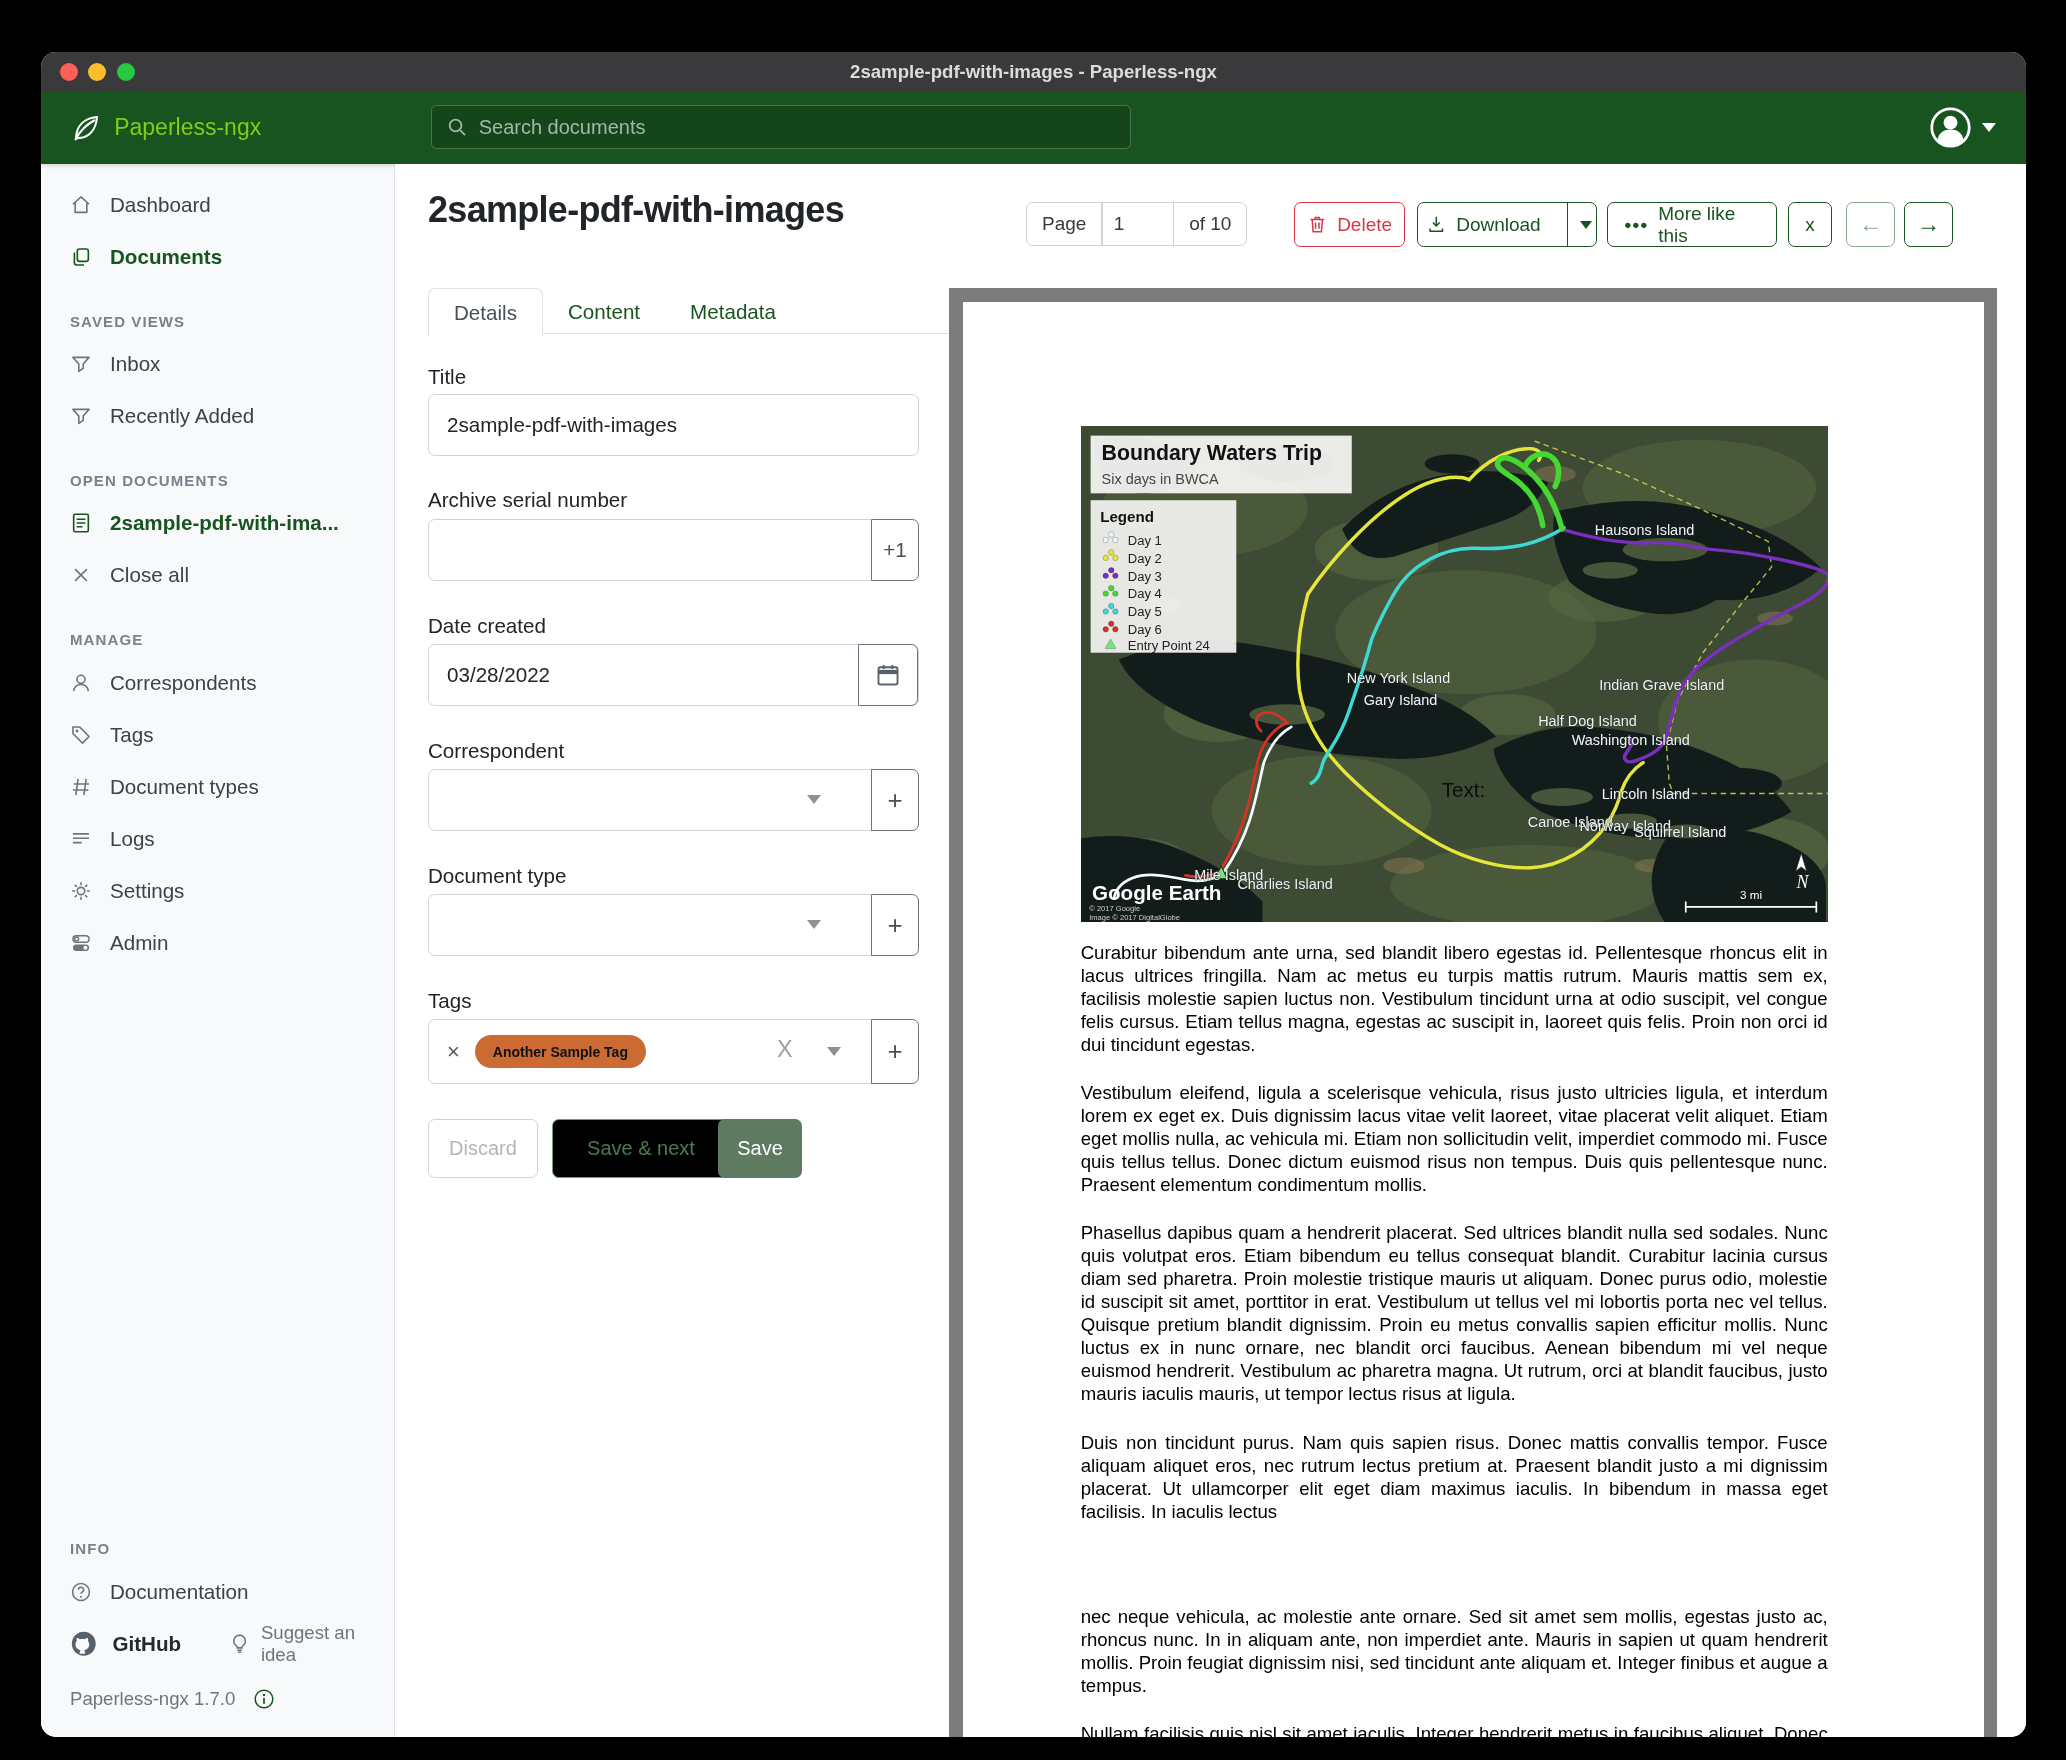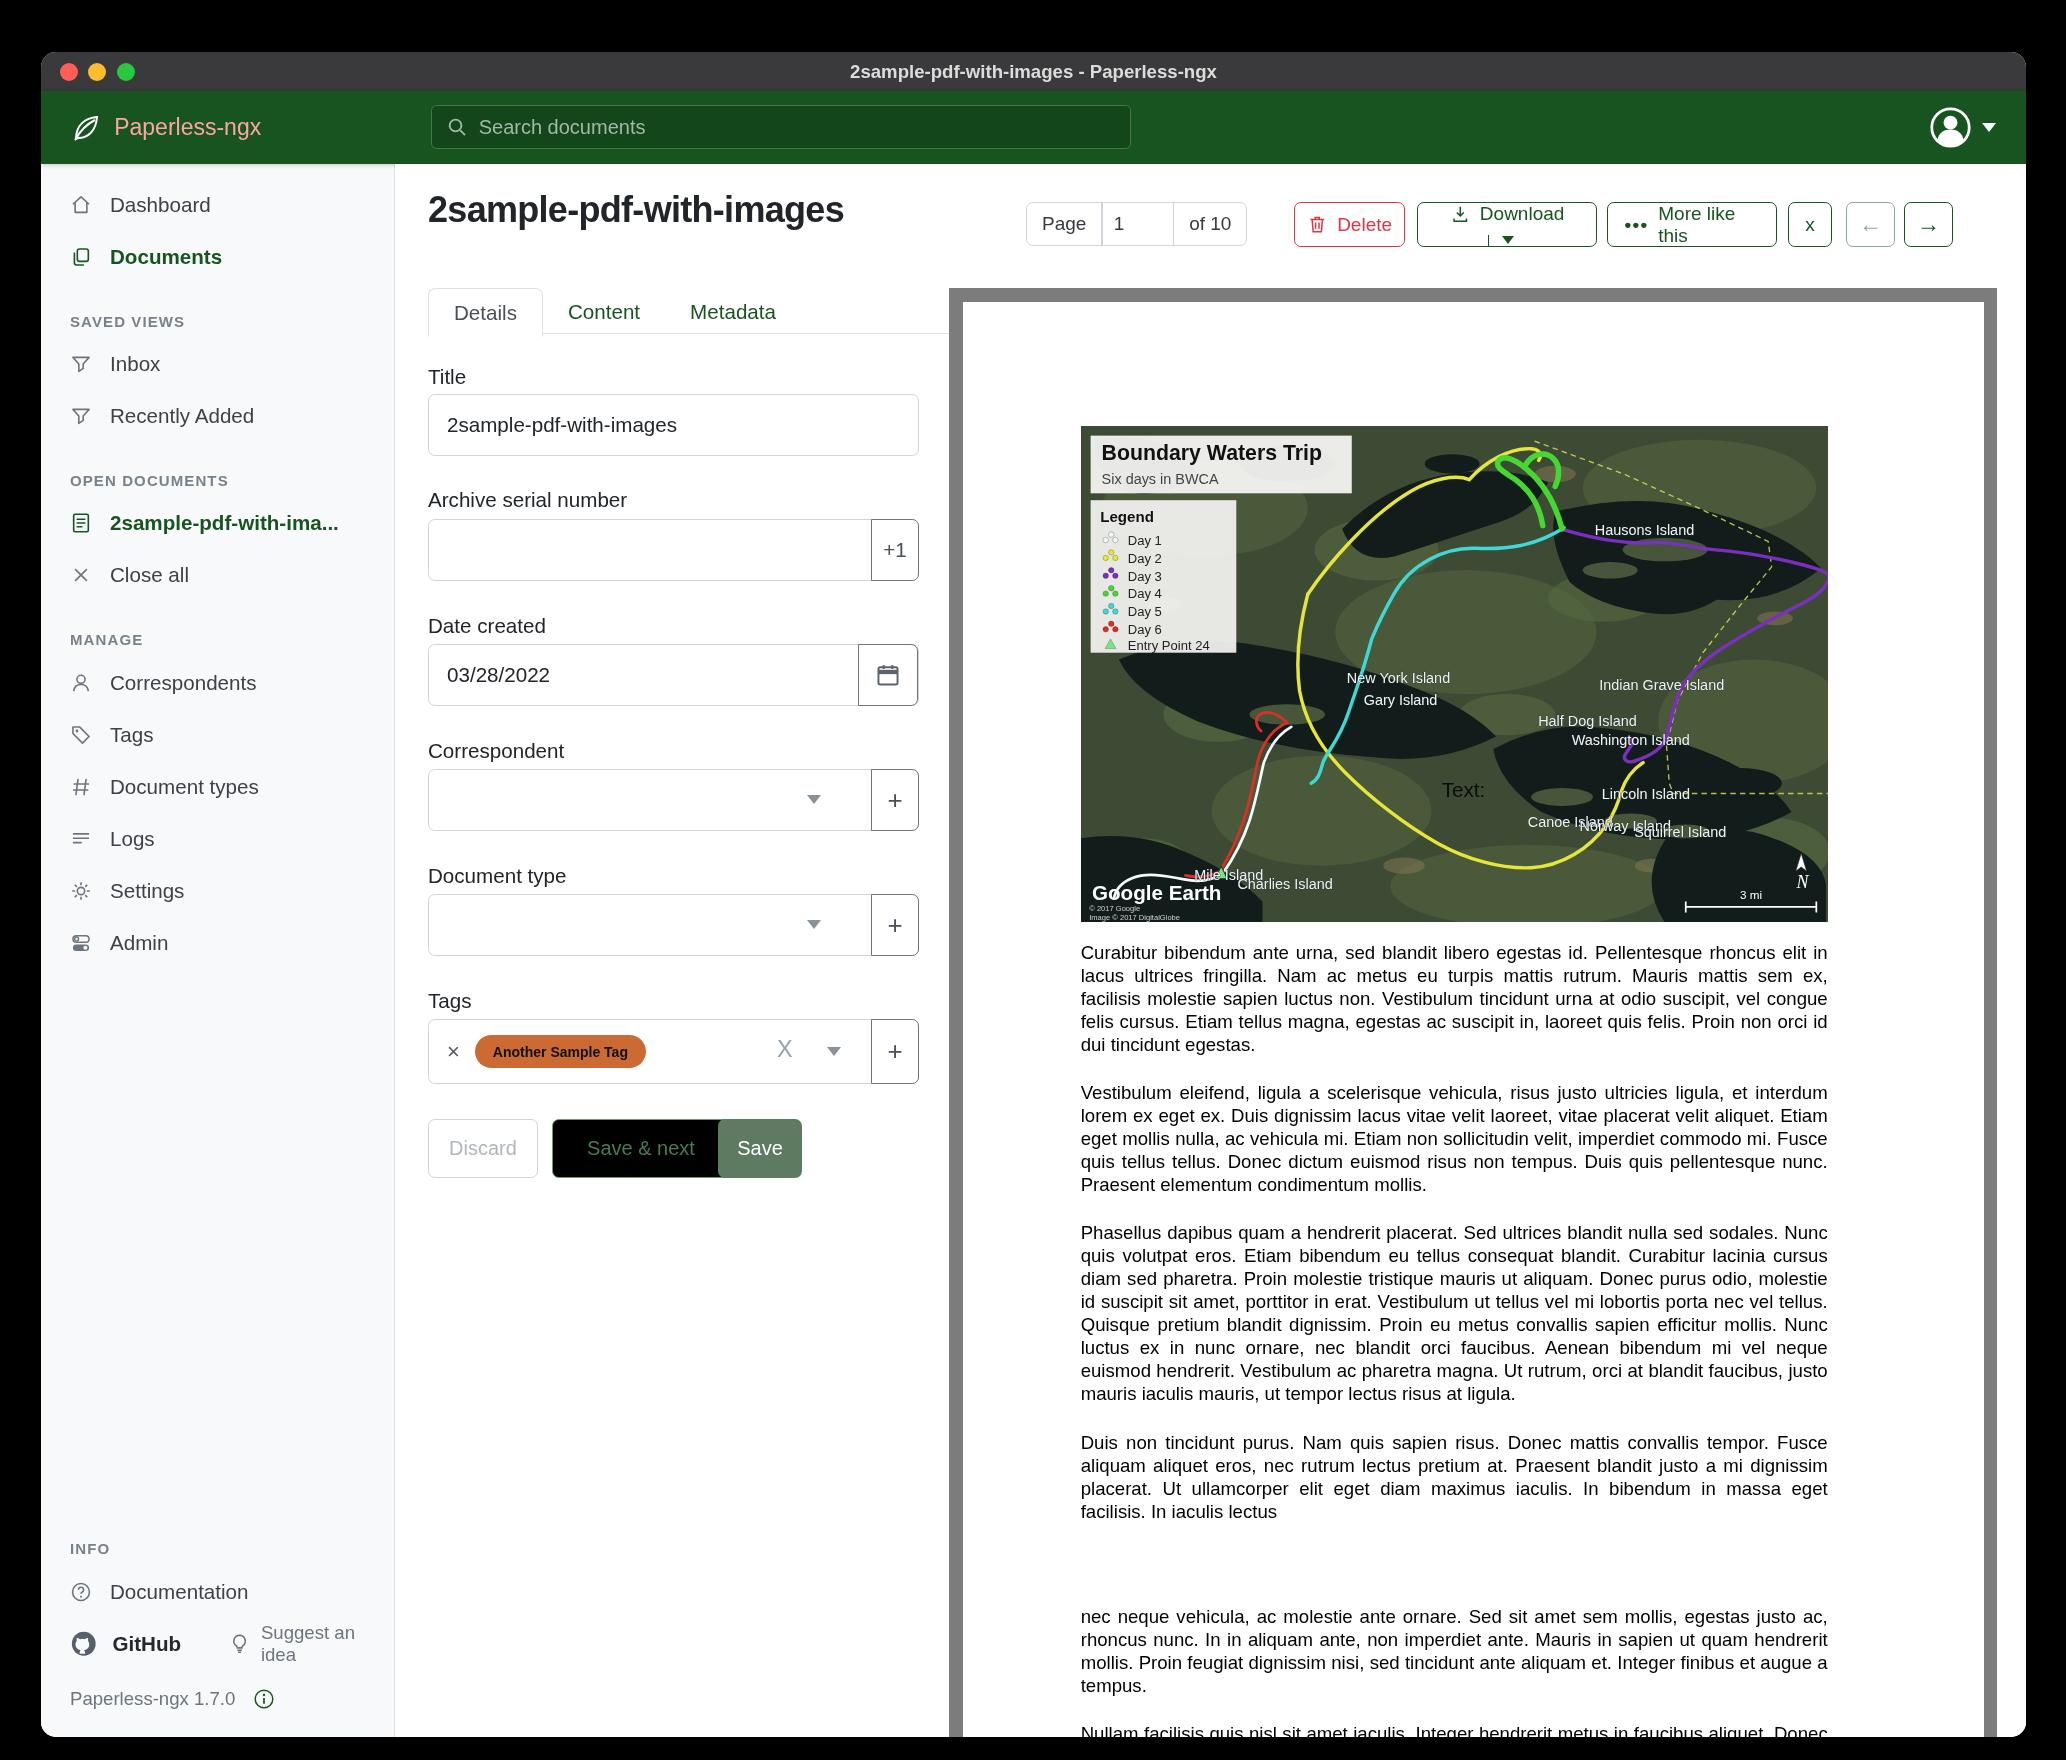--- a/index.html
+++ b/index.html
@@ -6,21 +6,21 @@
   body{width:2066px;height:1761px;position:relative;font-family:"Liberation Sans",sans-serif;overflow:hidden;}
   .window{position:absolute;left:41px;top:52px;width:1985px;height:1685px;background:#fff;border-radius:15px;overflow:hidden;box-shadow:0 20.6px 55px rgba(0,0,0,.6);}
   
   .titlebar{height:39px;background:#3a3a3c;display:flex;align-items:center;justify-content:center;position:relative;}
   .titlebar .wtitle{color:#dcdcdc;font-size:18.6px;font-weight:700;}
   .lights{position:absolute;left:19px;top:0;height:39px;display:flex;align-items:center;gap:10.3px;}
   .light{width:18px;height:18px;border-radius:50%;}
   .light.r{background:#ff5f57;} .light.y{background:#febc2e;} .light.g{background:#28c840;}
   
   .appheader{height:73px;background:#17541f;display:flex;align-items:center;position:relative;box-shadow:0 1.4px 5.5px rgba(0,0,0,.25);}
-  .brand{display:flex;align-items:center;gap:13.7px;margin-left:27.5px;color:#fca5a5;font-size:23px;}
+  .brand{display:flex;align-items:center;gap:13.7px;margin-left:27.5px;color:#84cc16;font-size:23px;}
   .searchbox{position:absolute;left:390px;top:14.4px;width:700px;height:44px;background:#134618;border:1.4px solid #48764f;border-radius:5.5px;display:flex;align-items:center;gap:11px;padding:0 13.7px;box-sizing:border-box;}
   .searchbox .ph{color:#a3b8a8;font-size:20px;}
   .userarea{position:absolute;right:30px;top:0;height:73px;display:flex;align-items:center;gap:9.6px;}
   .caret-down-w{width:0;height:0;border-left:7.6px solid transparent;border-right:7.6px solid transparent;border-top:9px solid #fff;}
   
   .main{display:flex;height:1573px;}
   .sidebar{width:354px;min-width:354px;background:#f8f9fa;border-right:1.4px solid #dee2e6;display:flex;flex-direction:column;padding-top:15px;box-sizing:border-box;}
   .s-item{display:flex;align-items:center;gap:18px;height:52px;padding-left:29px;font-size:20.6px;color:#3c4248;}
   .s-item .ic{width:22px;height:22px;color:#6c757d;flex:0 0 auto;display:flex;align-items:center;justify-content:center;}
   .s-item.active{color:#17541f;font-weight:600;}
@@ -33,21 +33,21 @@
   .s-version{display:flex;align-items:center;gap:18px;padding:18px 0 27.5px 29px;font-size:18.6px;color:#6c757d;}
   .content{position:relative;flex:1;background:#fff;}
   
   .doc-title{position:absolute;left:33px;top:25px;font-size:36px;font-weight:700;letter-spacing:-0.7px;color:#212529;}
   .page-widget{position:absolute;left:631px;top:38px;height:44px;border:1.4px solid #ced4da;border-radius:6.9px;display:flex;align-items:stretch;background:#fff;box-sizing:border-box;}
   .page-widget .cell{display:flex;align-items:center;padding:0 15px;font-size:19px;color:#343a40;}
   .page-widget .sep{width:1.4px;background:#ced4da;}
   .page-widget input{width:48px;border:none;outline:none;font-size:19px;color:#343a40;text-align:left;padding:0 11px;font-family:inherit;}
   .tbtn{position:absolute;top:38px;height:45px;border:1.4px solid #17541f;border-radius:6.9px;background:#fff;color:#17541f;font-size:19px;display:flex;align-items:center;justify-content:center;gap:9.6px;box-sizing:border-box;padding:0 16.5px;}
   .tbtn.red{border-color:#dc3545;color:#dc3545;}
-  .tbtn.split{padding:0;flex-direction:column;}
+  .tbtn.split{padding:0;}
   .tbtn.split .seg{display:flex;align-items:center;gap:9.6px;padding:0 16.5px;height:100%;}
   .tbtn.split .seg.caret{border-left:1.4px solid #17541f;padding:0 12.4px;}
   .caret-down-g{width:0;height:0;border-left:6.9px solid transparent;border-right:6.9px solid transparent;border-top:8.2px solid #17541f;}
   .tbtn.dim{opacity:.5;}
   
   .tab-underline{position:absolute;left:33px;top:169px;width:521px;border-bottom:1.4px solid #dee2e6;}
   .tabs{position:absolute;left:33px;top:124px;display:flex;z-index:2;}
   .tab{height:47px;display:flex;align-items:center;padding:0 25px;font-size:20.6px;color:#17541f;}
   .tab.active{color:#495057;background:#fff;border:1.4px solid #dee2e6;border-bottom:1.4px solid #fff;border-radius:6.9px 6.9px 0 0;}
   

